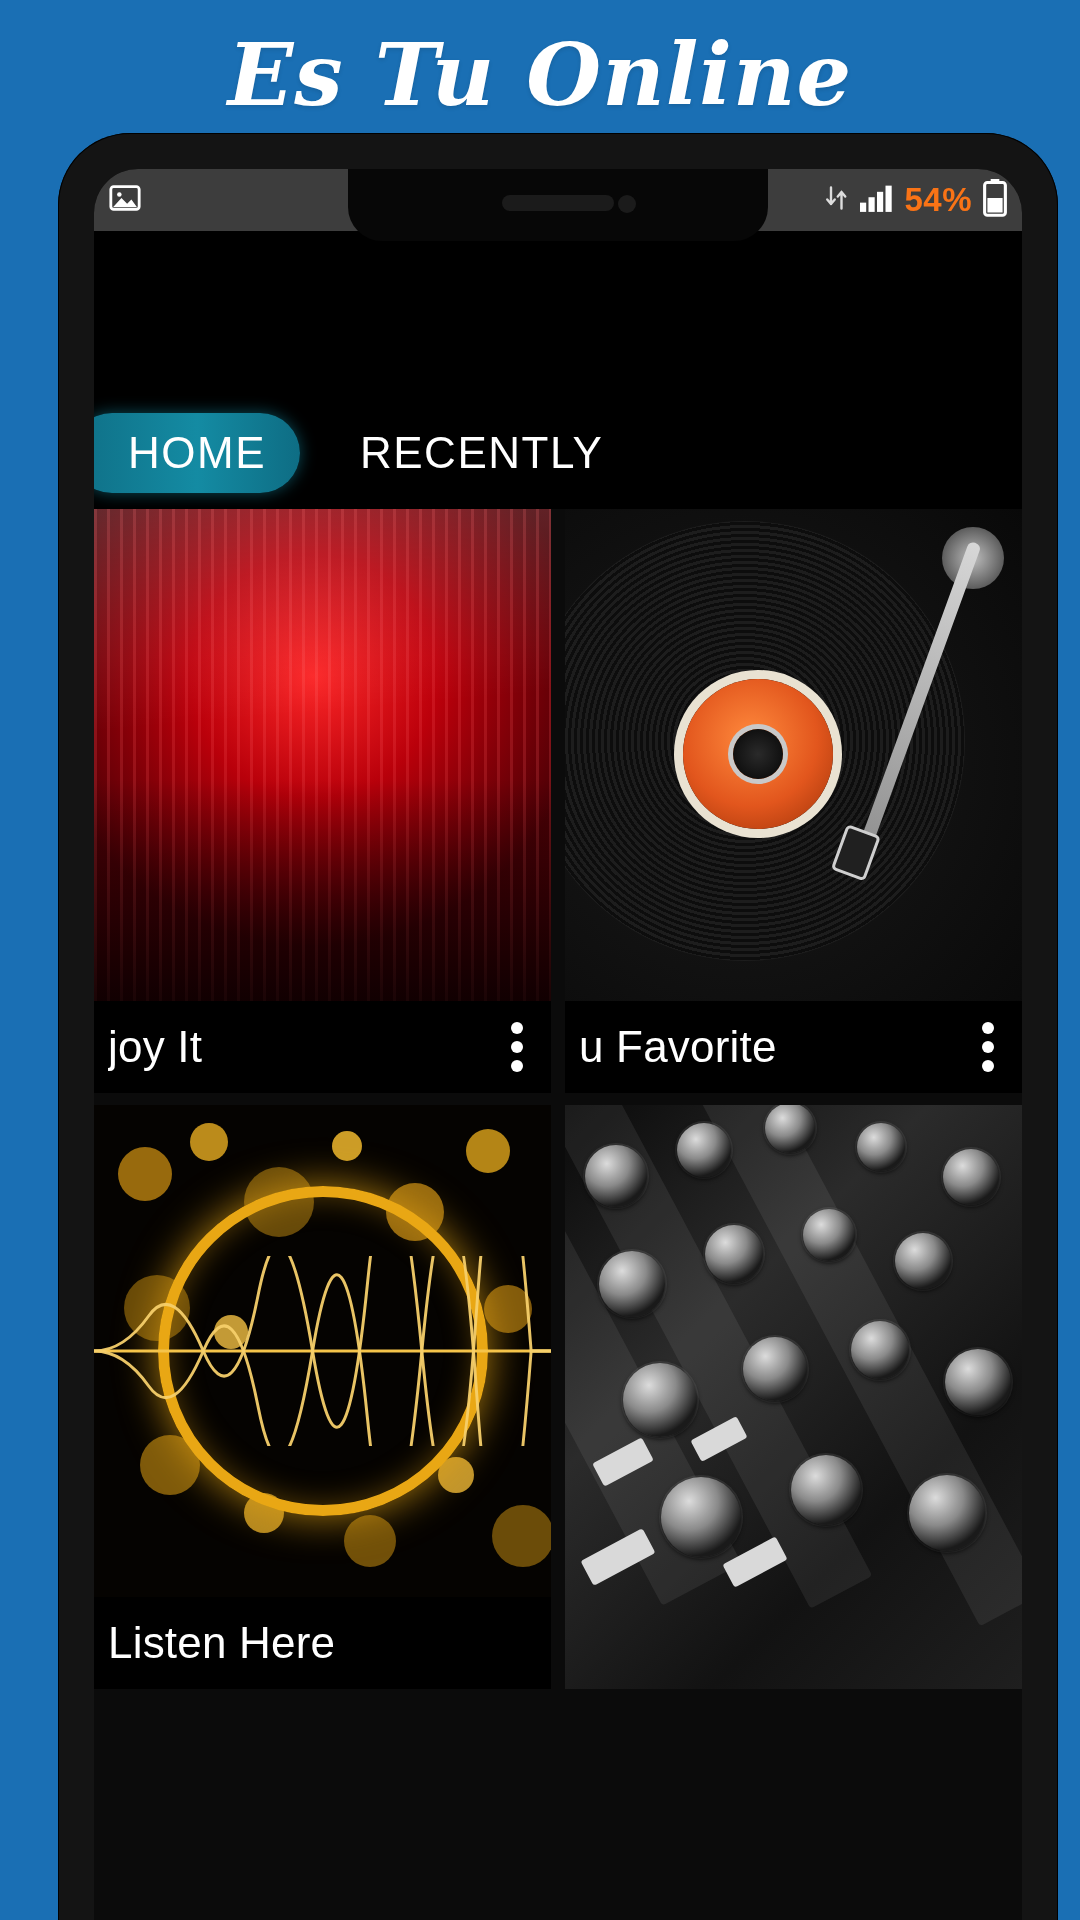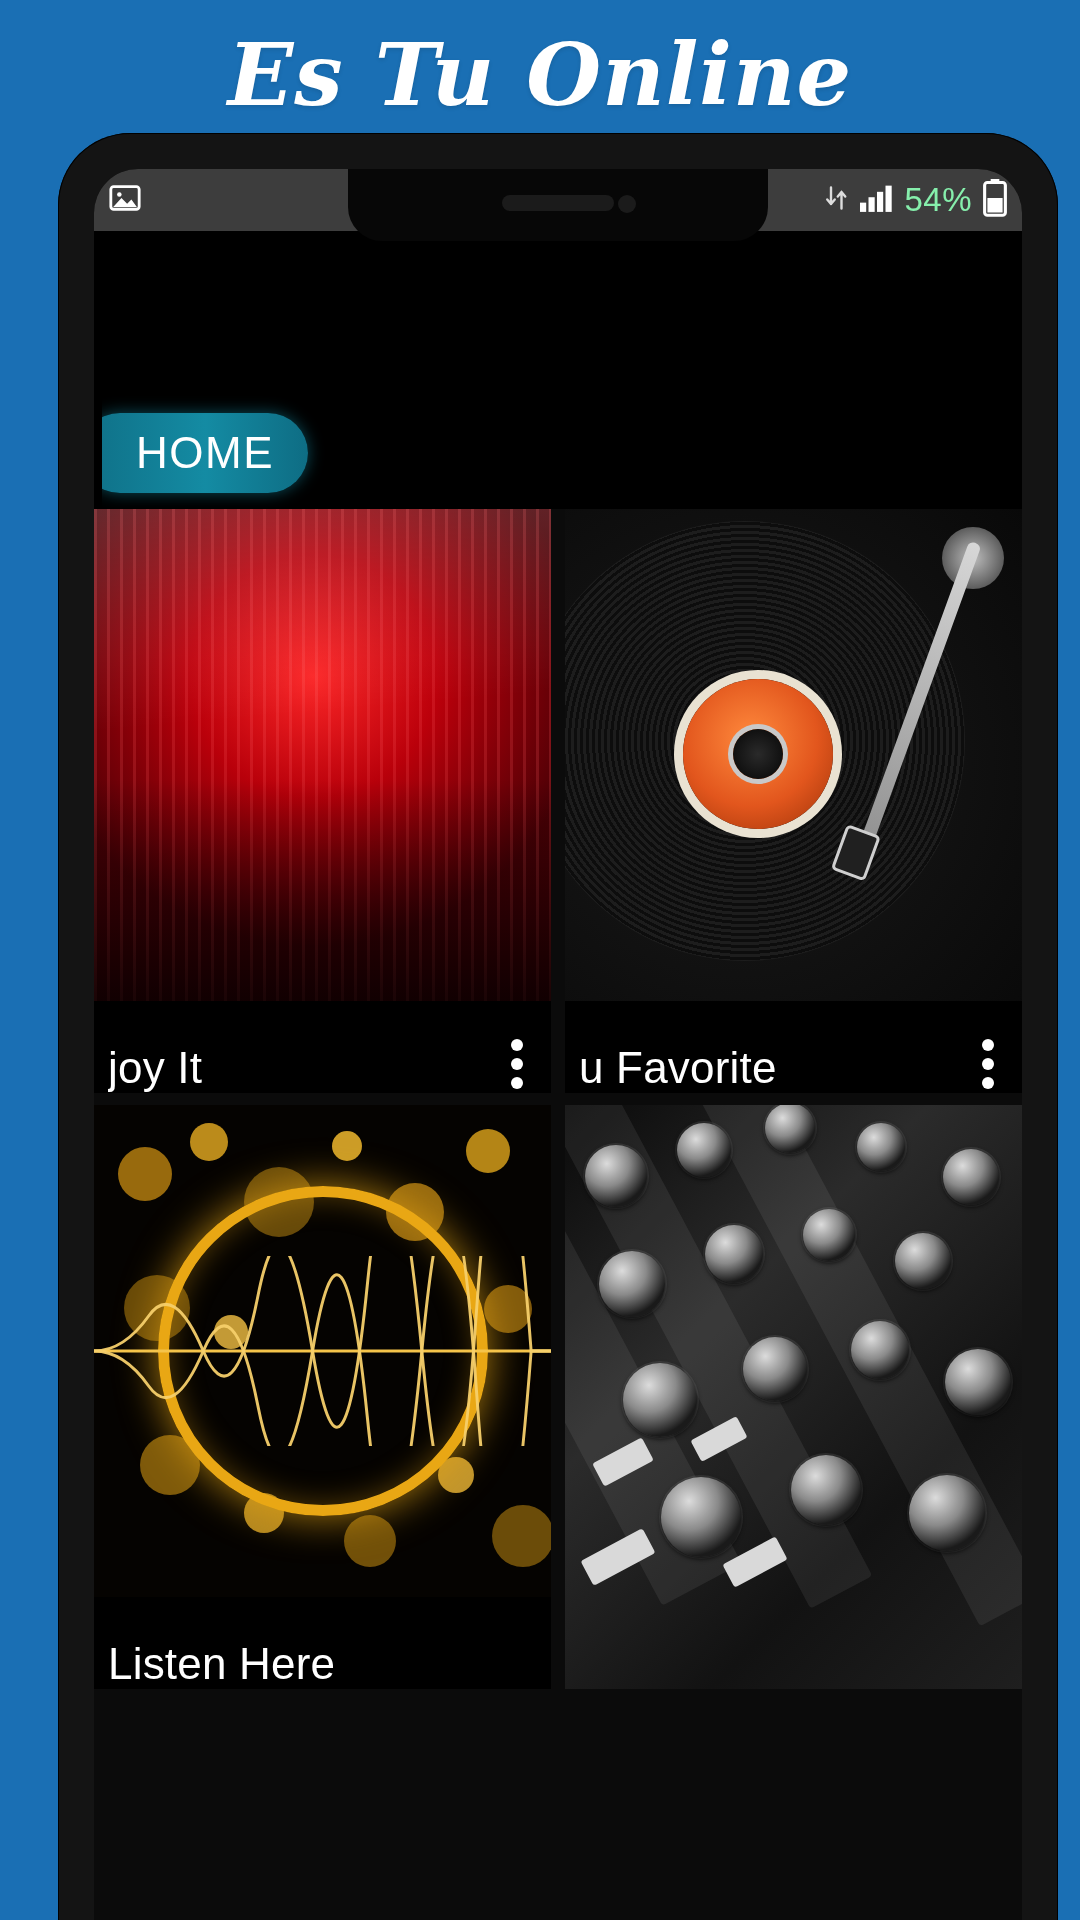--- a/index.html
+++ b/index.html
@@ -80,21 +80,21 @@
     top:26px; width:112px; height:16px;
     background:#1b1b1b; border-radius:8px;
   }
   #notch-camera {
     position:absolute; left:270px; top:26px;
     width:18px; height:18px; border-radius:50%;
     background:#1b1b1b;
   }
   .sb-icon { display:block; }
   #battery-text {
-    color:#86efac; font-size:33px; font-weight:400;
+    color:#f97316; font-size:33px; font-weight:700;
     letter-spacing:0.5px;
   }
 
   
   #app-bar {
     position:absolute; left:0; top:62px;
     width:928px; height:165px;
     background:#000;
     display:flex; align-items:center;
     padding-left:22px;
@@ -104,21 +104,21 @@
   #menu-icon span { display:block; height:7px; background:#fff; border-radius:2px; }
   #app-title {
     color:#fff; font-size:55px; font-weight:400;
     letter-spacing:0.4px; white-space:nowrap;
     flex:1;
   }
   #appbar-actions { display:flex; align-items:center; gap:38px; padding-right:8px; }
 
   
   #tab-bar {
-    position:absolute; left:8px; top:227px;
+    position:absolute; left:0; top:227px;
     width:928px; height:113px;
     background:#000;
     display:flex; align-items:center;
     overflow:hidden;
   }
   .tab {
     display:flex; align-items:center; justify-content:center;
     height:80px; color:#ffffff;
     font-size:44px; letter-spacing:1.5px;
     white-space:nowrap;
@@ -153,21 +153,21 @@
   }
   .card-art {
     flex:1 1 auto;
     height:492px;
     position:relative;
     overflow:hidden;
   }
   .card-footer {
     height:92px;
     background:#000;
-    display:flex; align-items:flex-end;
+    display:flex; align-items:center;
     justify-content:space-between;
     padding:0 18px 0 14px;
   }
   .card-title {
     color:#ffffff; font-size:44px; font-weight:400;
     white-space:nowrap; overflow:hidden;
     letter-spacing:0.2px;
   }
   .overflow-dots { display:flex; flex-direction:column; gap:7px; padding:4px 10px; }
   .overflow-dots i { display:block; width:12px; height:12px; border-radius:50%; background:#fff; }
@@ -329,20 +329,21 @@
 
       <div id="status-notch">
         <div id="notch-speaker"></div>
         <div id="notch-camera"></div>
       </div>
     </div>
 
 
     <div id="tab-bar">
       <div class="tab active">HOME</div>
+      <div class="tab spacer-left">RECENTLY</div>
     </div>
 
     <div id="content-grid">
 
       <div class="card">
         <div class="card-art art-red"></div>
         <div class="card-footer">
           <span class="card-title">joy It</span>
           <span class="overflow-dots">
               <i></i>

